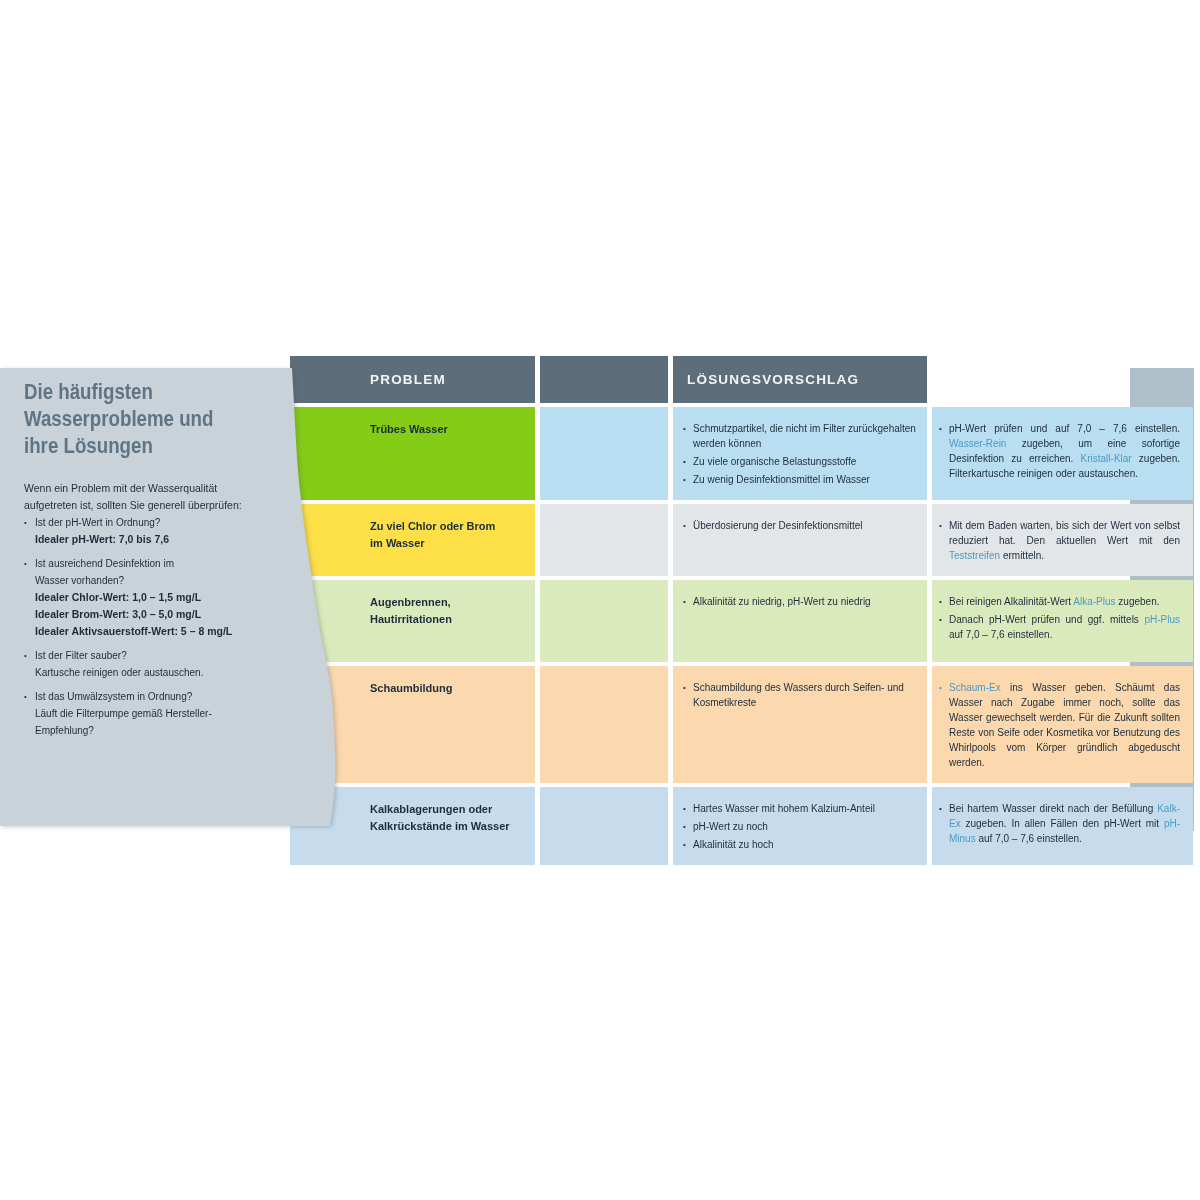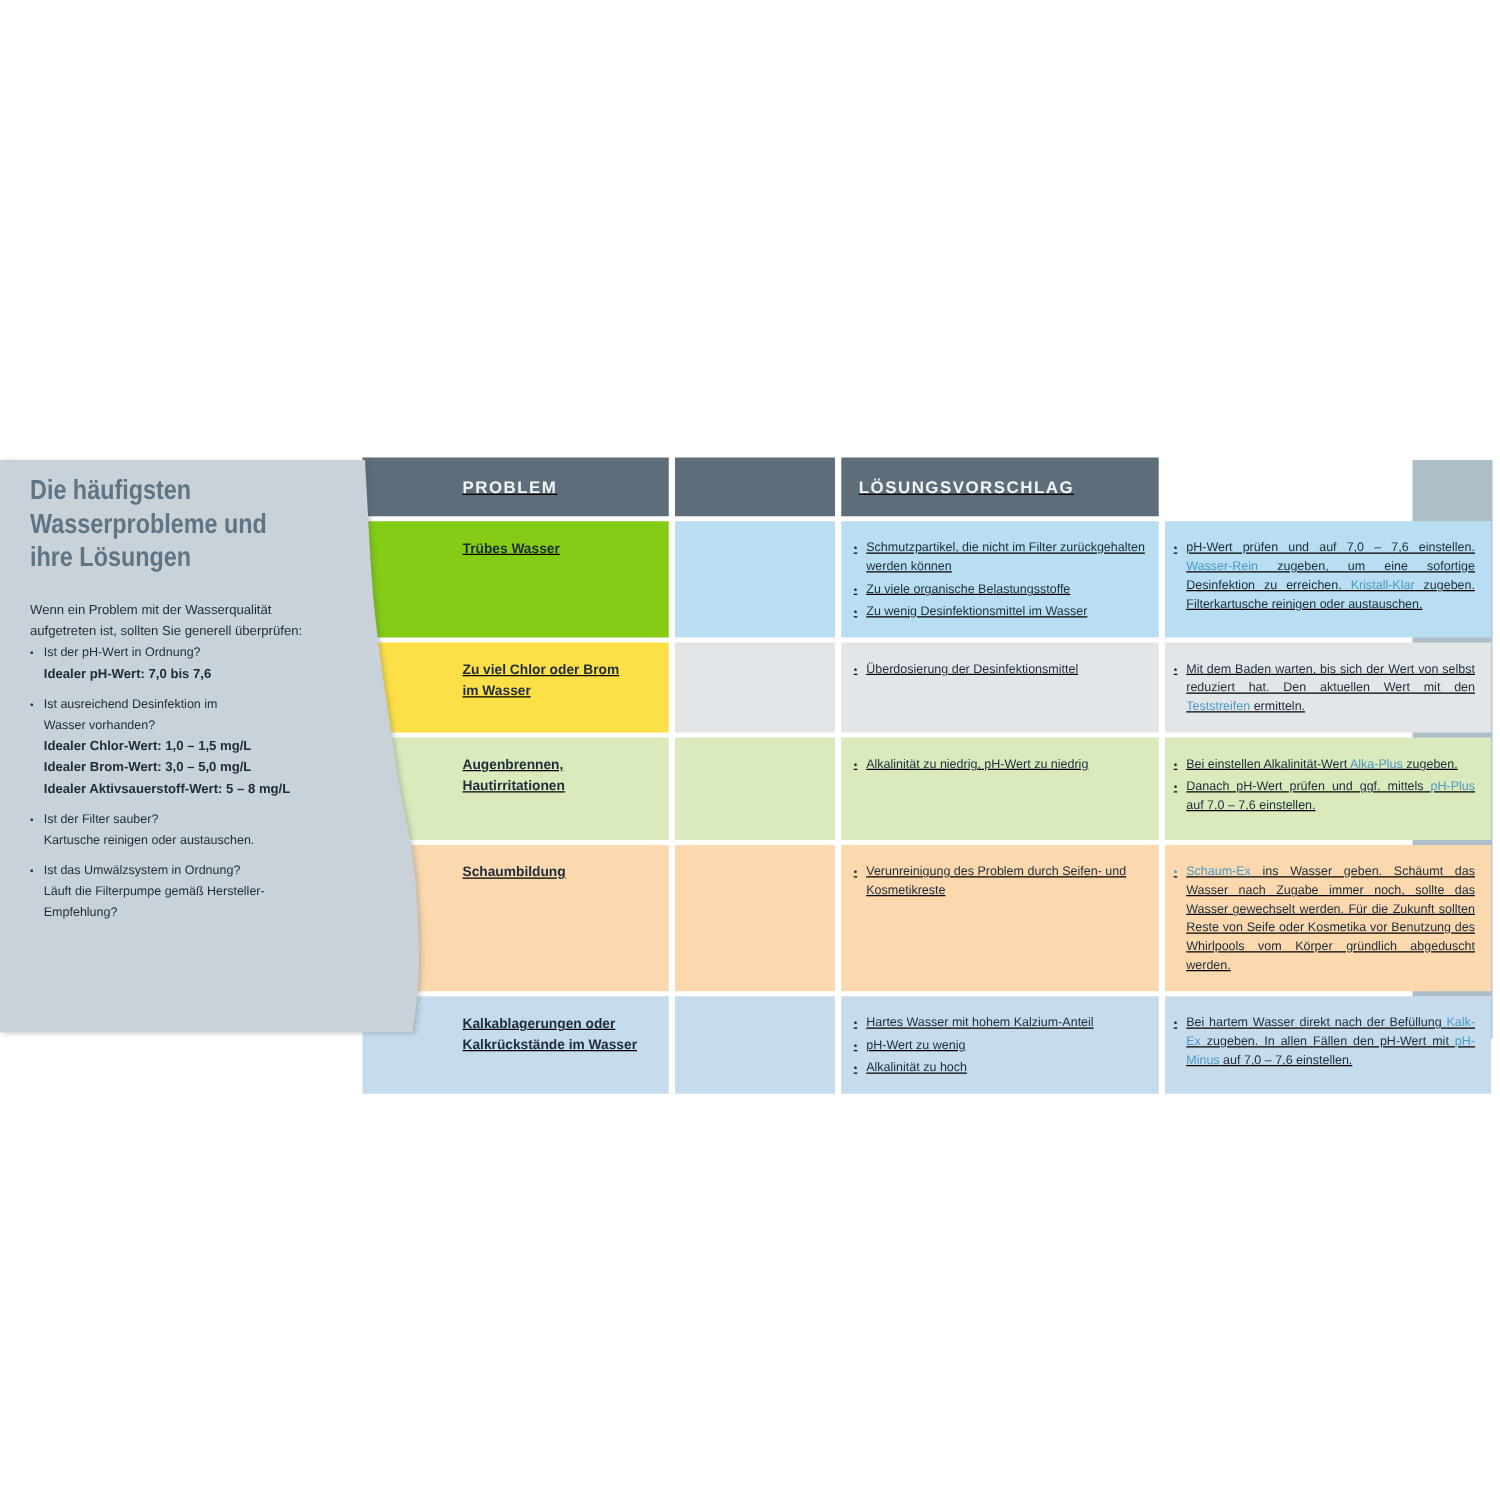--- a/index.html
+++ b/index.html
@@ -6,21 +6,21 @@
   html,body { background:#ffffff; }
   .page {
     position:relative; width:1200px; height:1200px; background:#ffffff;
     font-family:"Liberation Sans", sans-serif; overflow:hidden;
   }
   .edge-strip {
     position:absolute; left:1130px; top:368px; width:64px; height:463px;
     background:var(--edge-strip);
   }
   
-  .ttable { position:absolute; left:290px; top:366px; width:903px;text-decoration:underline; }
+  .ttable { position:absolute; left:290px; top:356px; width:903px; }
   .trow {
     display:grid; grid-template-columns:245px 128px 254px 1fr;
     column-gap:5px; margin-bottom:4px;
   }
   .thead .hcell {
     background:var(--header-bg); height:47px; line-height:47px;
     color:var(--header-text); font-weight:bold; font-size:13.5px;
     letter-spacing:1.2px; white-space:nowrap; overflow:hidden;
   }
   .hcell.c1 { padding-left:80px; }
@@ -123,37 +123,37 @@
           <div class="cell c2" style="background: rgb(219, 234, 189);"></div>
           <div class="cell c3" style="background: rgb(219, 234, 189);">
             <div class="bi">
               <span class="bm">•</span>
               <div class="bt">Alkalinität zu niedrig, pH-Wert zu niedrig</div>
             </div>
           </div>
           <div class="cell c4" style="background: rgb(219, 234, 189);">
             <div class="bi">
               <span class="bm">•</span>
-              <div class="bt"><span>Bei einstellen Alkalinität-Wert </span><span class="hl">Alka-Plus</span><span> zugeben.</span></div>
+              <div class="bt"><span>Bei reinigen Alkalinität-Wert </span><span class="hl">Alka-Plus</span><span> zugeben.</span></div>
             </div>
             <div class="bi">
               <span class="bm">•</span>
               <div class="bt"><span>Danach pH-Wert prüfen und ggf. mittels </span><span class="hl">pH-Plus</span><span> auf 7,0 – 7,6 einstellen.</span></div>
             </div>
           </div>
         </div>
         <div class="trow" style="min-height: 94px;">
           <div class="cell c1 problem" style="background: rgb(251, 216, 174);">
             <div class="pline">Schaumbildung</div>
           </div>
           <div class="cell c2" style="background: rgb(251, 216, 174);"></div>
           <div class="cell c3" style="background: rgb(251, 216, 174);">
             <div class="bi">
               <span class="bm">•</span>
-              <div class="bt">Verunreinigung des Problem durch Seifen- und Kosmetikreste</div>
+              <div class="bt">Schaumbildung des Wassers durch Seifen- und Kosmetikreste</div>
             </div>
           </div>
           <div class="cell c4" style="background: rgb(251, 216, 174);">
             <div class="bi">
               <span class="bm hl">•</span>
               <div class="bt"><span class="hl">Schaum-Ex</span><span> ins Wasser geben. Schäumt das Wasser nach Zugabe immer noch, sollte das Wasser gewechselt werden. Für die Zukunft sollten Reste von Seife oder Kosmetika vor Benutzung des Whirlpools vom Körper gründlich abgeduscht werden.</span></div>
             </div>
           </div>
         </div>
         <div class="trow" style="min-height: 60px;">
@@ -162,21 +162,21 @@
             <div class="pline">Kalkrückstände im Wasser</div>
           </div>
           <div class="cell c2" style="background: rgb(198, 220, 236);"></div>
           <div class="cell c3" style="background: rgb(198, 220, 236);">
             <div class="bi">
               <span class="bm">•</span>
               <div class="bt">Hartes Wasser mit hohem Kalzium-Anteil</div>
             </div>
             <div class="bi">
               <span class="bm">•</span>
-              <div class="bt">pH-Wert zu wenig</div>
+              <div class="bt">pH-Wert zu noch</div>
             </div>
             <div class="bi">
               <span class="bm">•</span>
               <div class="bt">Alkalinität zu hoch</div>
             </div>
           </div>
           <div class="cell c4" style="background: rgb(198, 220, 236);">
             <div class="bi">
               <span class="bm">•</span>
               <div class="bt"><span>Bei hartem Wasser direkt nach der Befüllung </span><span class="hl">Kalk-Ex</span><span> zugeben. In allen Fällen den pH-Wert mit </span><span class="hl">pH-Minus</span><span> auf 7,0 – 7,6 einstellen.</span></div>

